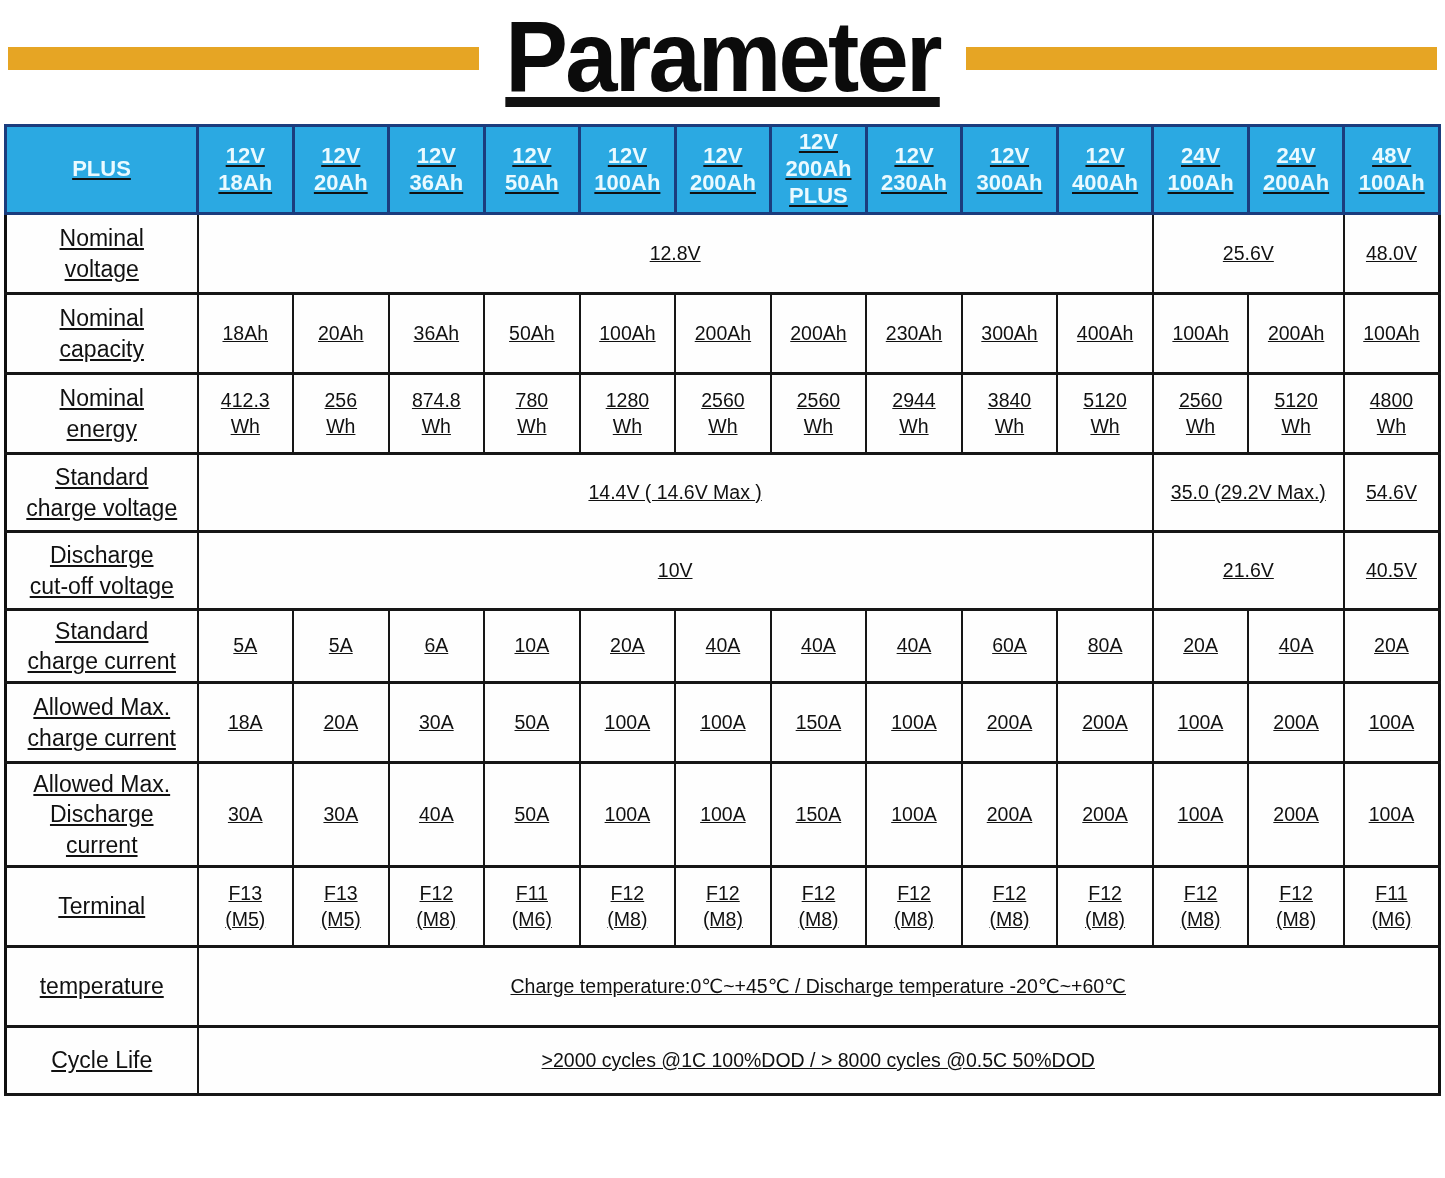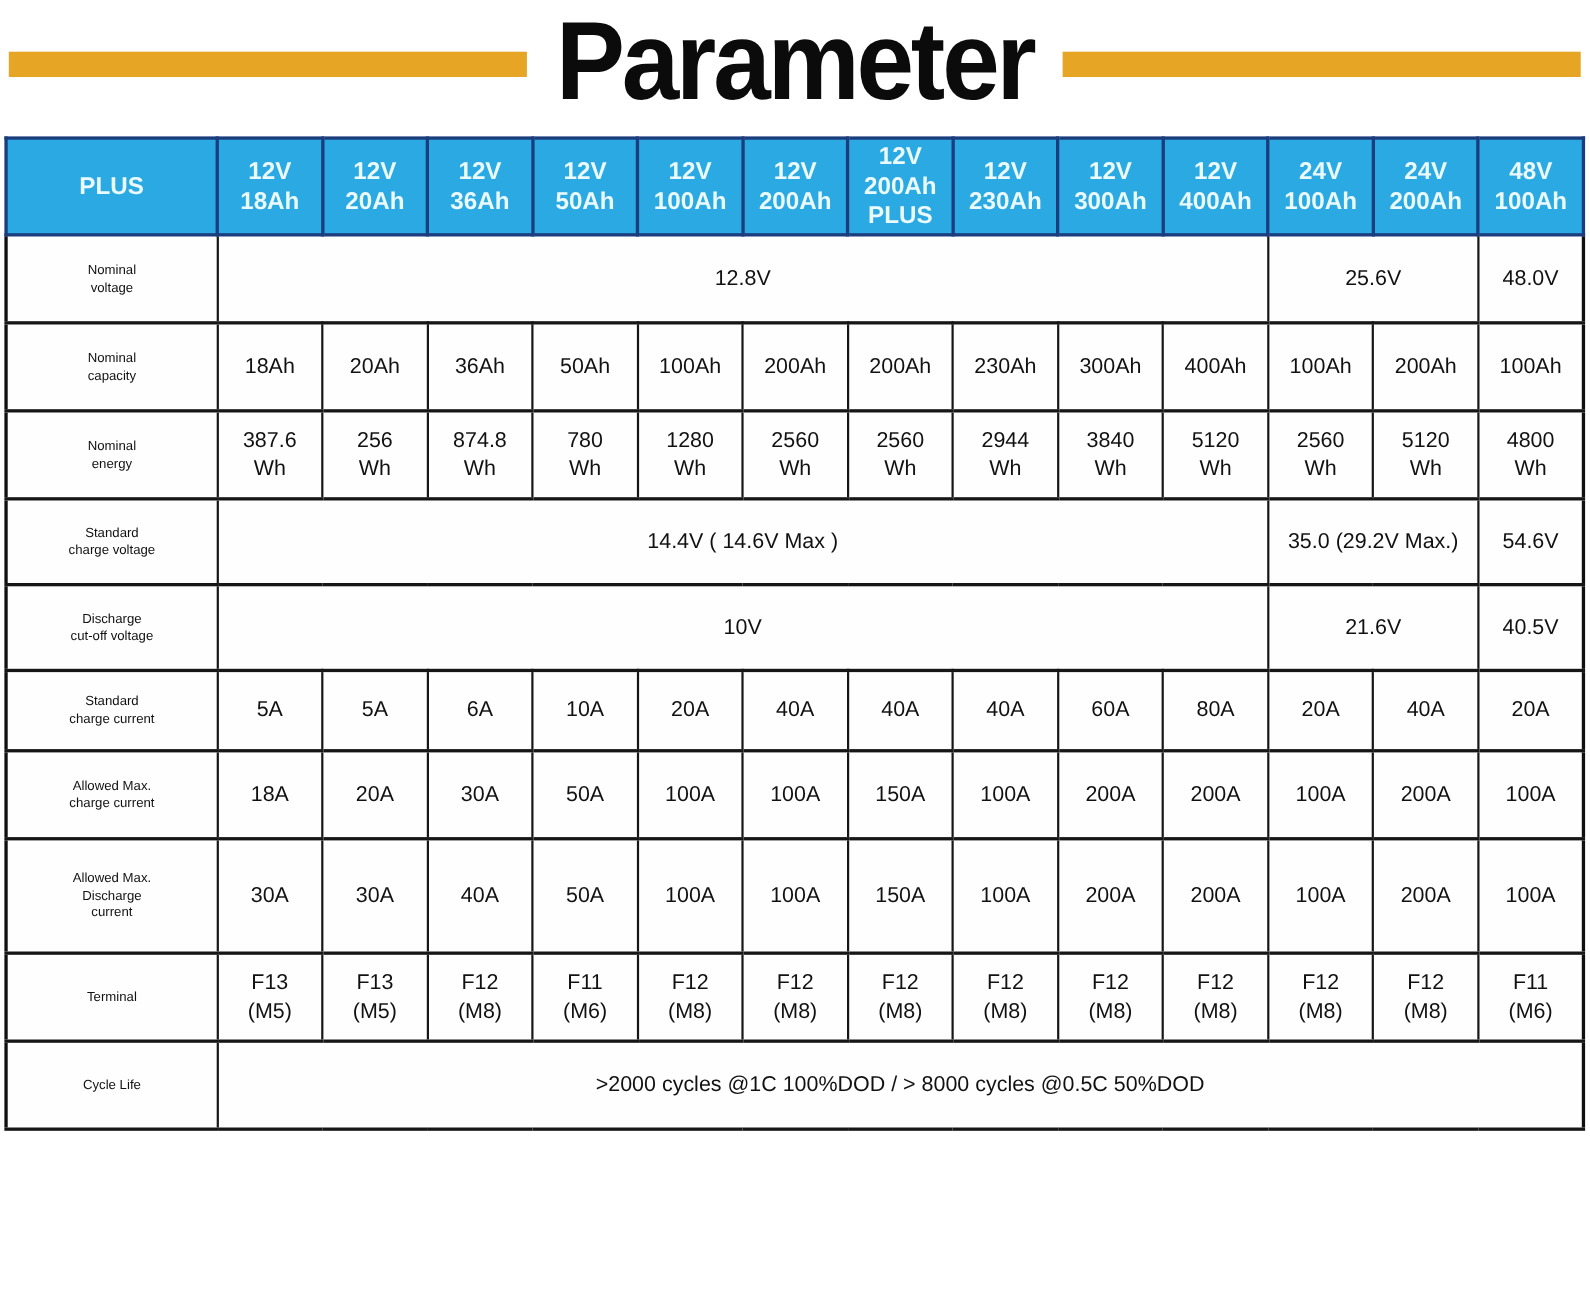--- a/index.html
+++ b/index.html
@@ -4,20 +4,21 @@
 <style>
   html, body { margin: 0; padding: 0; background: #ffffff; }
   .page {
     position: relative;
     width: 1445px;
     height: 1178px;
     overflow: hidden;
     background: #ffffff;
     font-family: "Liberation Sans", "DejaVu Sans", sans-serif;
     color: #111;
+    text-decoration: underline;
   }
   
   .title-row {
     display: flex;
     align-items: center;
     height: 114px;
     padding: 0 8px;
     box-sizing: border-box;
   }
   .gold-bar {
@@ -63,21 +64,21 @@
     border-top-width: 3px;
     border-bottom-width: 3px;
     text-align: center;
     vertical-align: middle;
     font-size: 19.5px;
     line-height: 1.32;
     white-space: pre-line;
     padding: 2px;
     background: #fefefe;
   }
-  .spec-table td.row-label { font-size: 12px; }
+  .spec-table td.row-label { font-size: 23px; }
   tbody tr { height: 80px; }
   tbody tr:nth-child(4) { height: 78px; }
   tbody tr:nth-child(5) { height: 78px; }
   tbody tr:nth-child(6) { height: 73px; }
   tbody tr:nth-child(8) { height: 104px; }
   tbody tr:nth-child(11) { height: 68px; }
   tbody tr:nth-child(12) { height: 74px; margin-top: 44px; }
 </style>
 </head>
 <body>
@@ -146,21 +147,21 @@
           <td>230Ah</td>
           <td>300Ah</td>
           <td>400Ah</td>
           <td>100Ah</td>
           <td>200Ah</td>
           <td>100Ah</td>
         </tr>
         <tr>
           <td class="row-label">Nominal
 energy</td>
-          <td>387.6
+          <td>412.3
 Wh</td>
           <td>256
 Wh</td>
           <td>874.8
 Wh</td>
           <td>780
 Wh</td>
           <td>1280
 Wh</td>
           <td>2560
@@ -269,18 +270,22 @@
           <td>F12
 (M8)</td>
           <td>F12
 (M8)</td>
           <td>F12
 (M8)</td>
           <td>F11
 (M6)</td>
         </tr>
         <tr>
+          <td class="row-label">temperature</td>
+          <td colspan="13">Charge temperature:0℃~+45℃ / Discharge temperature -20℃~+60℃</td>
+        </tr>
+        <tr>
           <td class="row-label">Cycle Life</td>
           <td colspan="13">&gt;2000 cycles @1C 100%DOD   /   &gt; 8000 cycles @0.5C 50%DOD</td>
         </tr>
       </tbody>
   </table>
 </div>
 
 </body></html>

